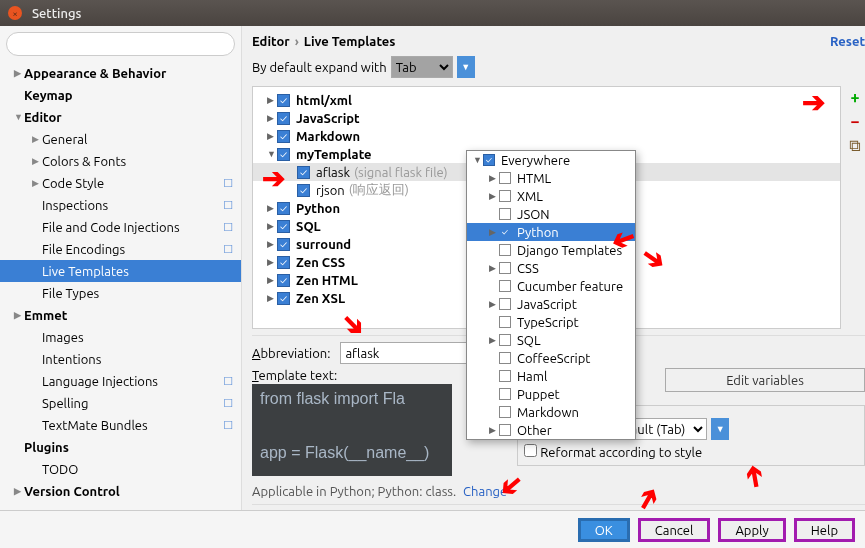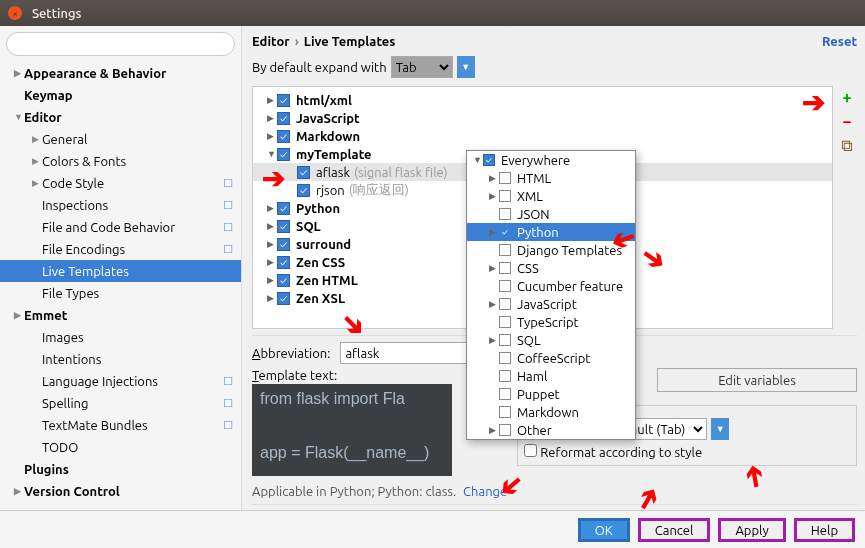--- a/index.html
+++ b/index.html
@@ -13,21 +13,21 @@
 .search-wrap { padding: 6px; }
 .search { width: 100%; height: 24px; border: 1px solid #ccc; border-radius: 12px; padding: 0 10px 0 24px; background: #fff; position: relative; }
 .search-icon { position: absolute; left: 14px; top: 10px; color: #999; font-size: 12px; }
 .tree { flex:1; overflow: auto; }
 .tree .item { display: flex; align-items: center; height: 22px; padding-left: 4px; cursor: pointer; white-space: nowrap; }
 .tree .lvl0 { padding-left: 14px; font-weight: bold; }
 .tree .lvl1 { padding-left: 32px; }
 .tree .arr { width: 10px; color: #888; font-size: 9px; display:inline-block; }
 .tree .selected { background: #3a7fd4; color: #fff; }
 .tree .lvl1 .badge { margin-left: auto; margin-right: 8px; color: #5a8ed8; font-size:11px; }
-.content { flex: 1; display: flex; flex-direction: column; padding: 8px 8px 0 10px; position: relative; min-width:0; }
+.content { flex: 1; display: flex; flex-direction: column; padding: 8px 0 0 10px; position: relative; min-width:0; }
 .crumb-row { display: flex; justify-content: space-between; align-items: center; padding-bottom: 8px; }
 .crumb { font-weight: bold; }
 .crumb .sep { color: #888; padding: 0 2px; }
 .reset { color: #2962c4; cursor: pointer; font-weight: bold; }
 .expand-row { display: flex; align-items:center; gap:4px; padding-bottom:8px;}
 .expand-row select { width: 62px; height:22px; border:1px solid #aaa; background:#a3a3a3;}
 .expand-row .dropdown-btn { width:18px; height:22px; background:#4a90d9; color:#fff; text-align:center; line-height:22px; font-size:9px;}
 .tpl-area { display:flex; flex:1; min-height:0; gap:4px;}
 .tpl-tree { flex:1; border: 1px solid #ccc; background:#fff; padding: 4px 0; overflow:auto; position:relative;}
 .tpl-tree .row { display:flex; align-items:center; height:18px; padding-left: 14px; white-space:nowrap;}
@@ -115,21 +115,21 @@
             <span>Code Style</span>
             <span class="badge">☐</span>
           </div>
           <div class="item lvl1">
             <span class="arr"></span>
             <span>Inspections</span>
             <span class="badge">☐</span>
           </div>
           <div class="item lvl1">
             <span class="arr"></span>
-            <span>File and Code Behavior</span>
+            <span>File and Code Injections</span>
             <span class="badge">☐</span>
           </div>
           <div class="item lvl1">
             <span class="arr"></span>
             <span>File Encodings</span>
             <span class="badge">☐</span>
           </div>
           <div class="item lvl1 selected">
             <span class="arr"></span>
             <span>Live Templates</span>
@@ -158,27 +158,27 @@
           <div class="item lvl1">
             <span class="arr"></span>
             <span>Spelling</span>
             <span class="badge">☐</span>
           </div>
           <div class="item lvl1">
             <span class="arr"></span>
             <span>TextMate Bundles</span>
             <span class="badge">☐</span>
           </div>
+          <div class="item lvl0">
+            <span class="arr"></span>
+            <span>Plugins</span>
+          </div>
           <div class="item lvl1">
             <span class="arr"></span>
             <span>TODO</span>
-          </div>
-          <div class="item lvl0">
-            <span class="arr"></span>
-            <span>Plugins</span>
           </div>
           <div class="item lvl0">
             <span class="arr">▶</span>
             <span>Version Control</span>
           </div>
         </div>
     </div>
     <div class="content">
       <div class="crumb-row">
         <div class="crumb">

